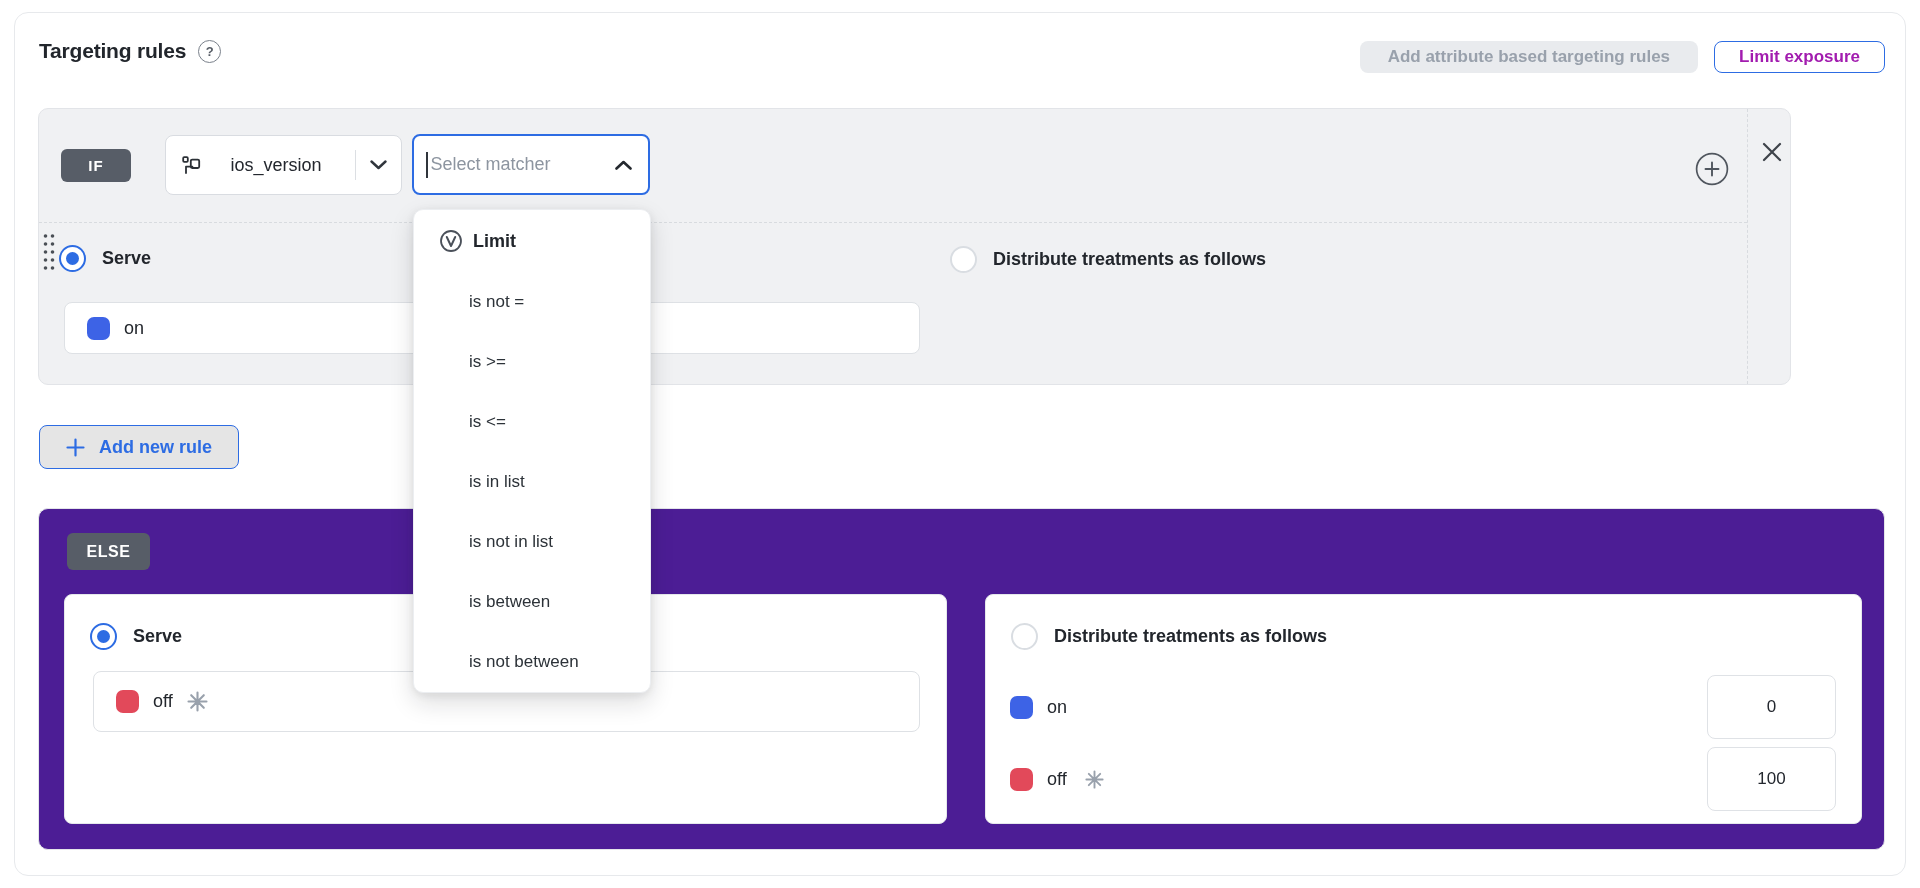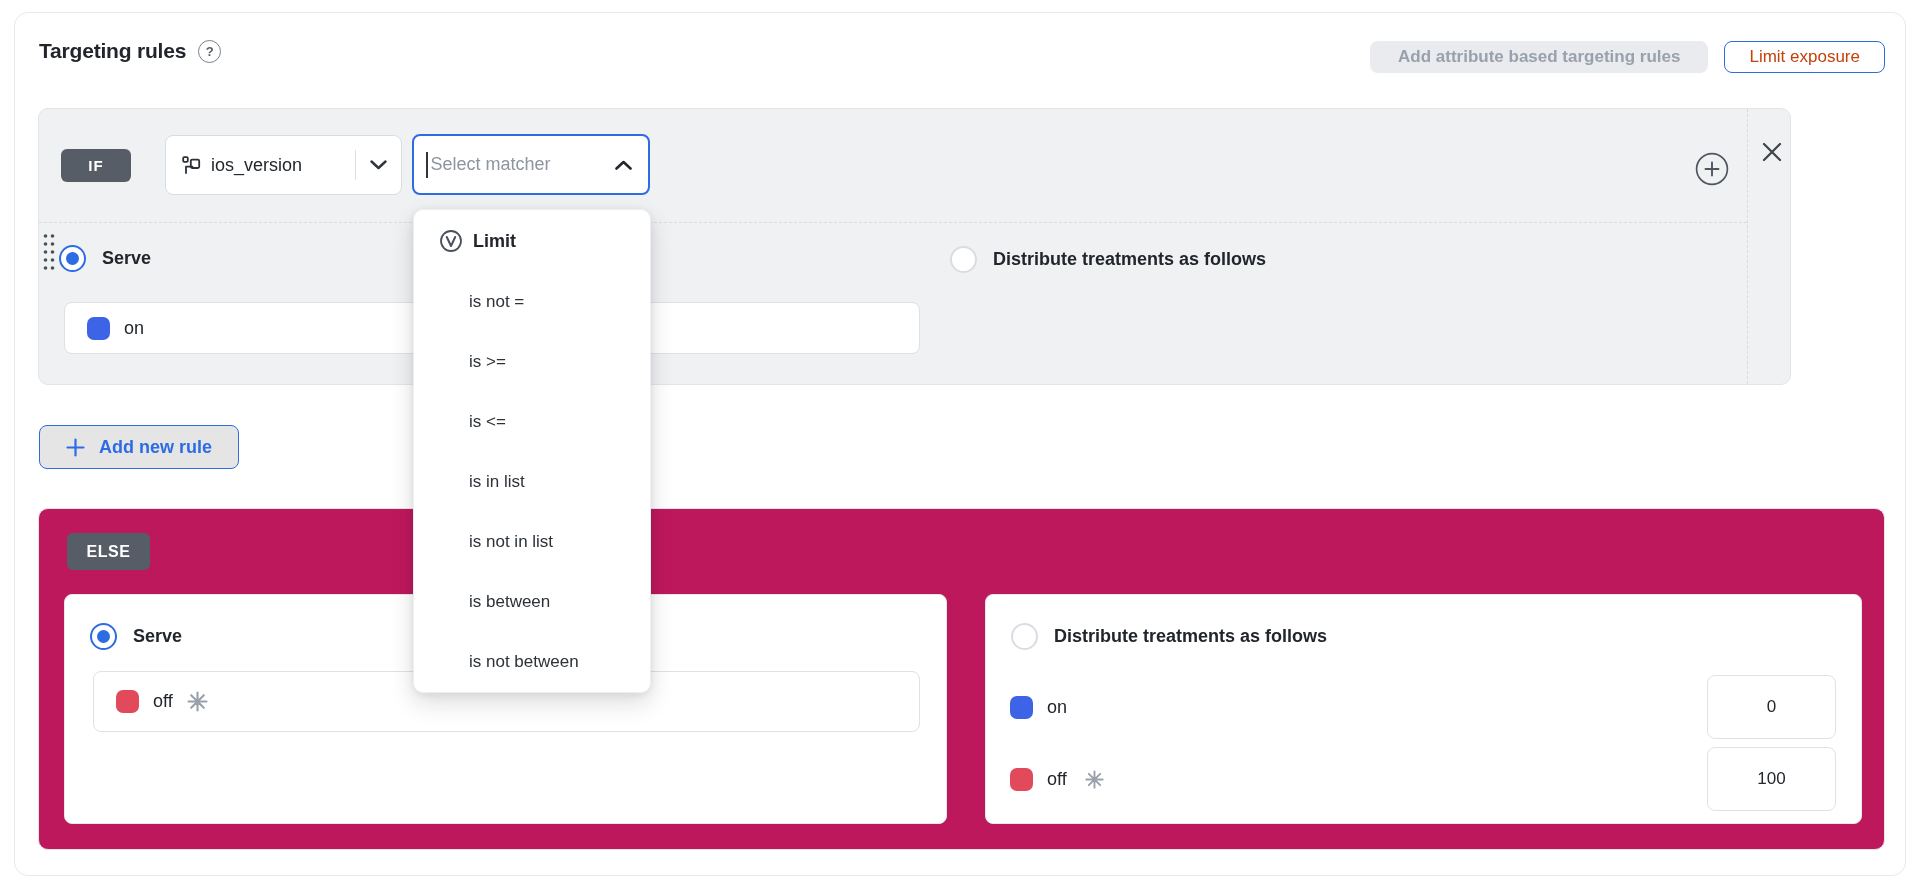--- a/index.html
+++ b/index.html
@@ -11,35 +11,35 @@
 
   
   .title-row { position:absolute; left:24px; top:26px; display:flex; align-items:center; gap:12px; }
   .page-title { font-size:21px; font-weight:700; color:#22262c; letter-spacing:-0.2px; }
   .help-icon { width:23px; height:23px; border:1.6px solid #7a818b; border-radius:50%;
     display:flex; align-items:center; justify-content:center; font-size:13px; font-weight:700; color:#575d66; }
 
   .toolbar { position:absolute; right:20px; top:28px; display:flex; gap:16px; }
   .btn { height:32px; border-radius:8px; font-size:17px; font-weight:600; display:flex; align-items:center; justify-content:center; cursor:pointer; }
   .btn-disabled { background:#e9ebee; color:#99a1ac; padding:0 28px; border:none; }
-  .btn-outline { background:#fff; color:#c2410c; border:1px solid #2d6ce3; padding:0 24px; font-weight:400; }
+  .btn-outline { background:#fff; color:#a21caf; border:1px solid #2d6ce3; padding:0 24px; font-weight:700; }
 
   
   .if-card { position:absolute; left:23px; top:95px; width:1753px; height:277px;
     background:#f0f1f3; border:1px solid #e2e4e8; border-radius:10px; }
   .vdivider { position:absolute; left:1708px; top:0; height:100%; border-left:1px dashed #d8dbdf; }
   .hdivider { position:absolute; left:0; top:113px; width:1708px; border-top:1px dashed #d8dbdf; }
 
   .kw-badge { position:absolute; background:#575d67; color:#fff; font-weight:700; border-radius:6px;
     display:flex; align-items:center; justify-content:center; letter-spacing:1px; }
   .if-badge { left:22px; top:40px; width:70px; height:33px; font-size:15px; }
   .else-badge { left:28px; top:24px; width:83px; height:37px; font-size:16px; letter-spacing:0.5px; }
 
   .attr-select { position:absolute; left:126px; top:26px; width:237px; height:60px; background:#fff;
-    border:1px solid #d9dce1; border-radius:8px; display:flex; align-items:center; padding:0 14px 0 16px; gap:10px; cursor:pointer; }
+    border:1px solid #d9dce1; border-radius:8px; display:flex; align-items:center; padding:0 14px 0 16px; gap:10px; cursor:pointer;text-align:center; }
   .attr-name { font-size:18px; color:#23272e; flex:1; }
   .sep { width:1px; height:30px; background:#dcdfe3; margin:0 4px; }
 
   .matcher-select { position:absolute; left:373px; top:25px; width:238px; height:61px; background:#fff;
     border:2px solid #2d6ce3; border-radius:8px; display:flex; align-items:center; padding:0 16px 0 12px; cursor:text; }
   .caret { width:1.5px; height:26px; background:#30353b; margin-right:3px; }
   .placeholder { font-size:18px; color:#8d95a0; flex:1; }
 
   .plus-circle { position:absolute; left:1656px; top:43px; width:34px; height:34px; cursor:pointer; }
   .close-x { position:absolute; left:1721px; top:31px; width:24px; height:24px; cursor:pointer; }
@@ -60,21 +60,21 @@
 
   .on-select { position:absolute; left:25px; top:193px; width:856px; height:52px; }
 
   
   .add-rule { position:absolute; left:24px; top:412px; height:44px; padding:0 26px; background:#e5e5e5;
     border:1px solid #2d6ce3; border-radius:8px; color:#2d6ce3; font-size:18px; font-weight:600;
     display:flex; align-items:center; gap:14px; cursor:pointer; }
 
   
   .else-card { position:absolute; left:23px; top:495px; width:1847px; height:342px;
-    background:#be185d; border:1px solid #e3e5e9; border-radius:10px; }
+    background:#4c1d95; border:1px solid #e3e5e9; border-radius:10px; }
   .panel { position:absolute; top:85px; height:230px; background:#fff; border:1px solid #e5e8eb; border-radius:8px; }
   .serve-panel { left:25px; width:883px; }
   .dist-panel { left:946px; width:877px; }
   .off-select { position:absolute; left:28px; top:76px; width:827px; height:61px; }
 
   .dist-row { position:absolute; left:24px; right:25px; height:64px; display:flex; align-items:center; gap:14px; }
   .dist-name { font-size:18px; color:#22262c; }
   .pct-input { position:absolute; right:0; top:0; width:129px; height:64px; border:1px solid #dfe2e6;
     border-radius:8px; font-size:17px; color:#23272e; text-align:center; background:#fff; font-family:"Liberation Sans",sans-serif; }
 

